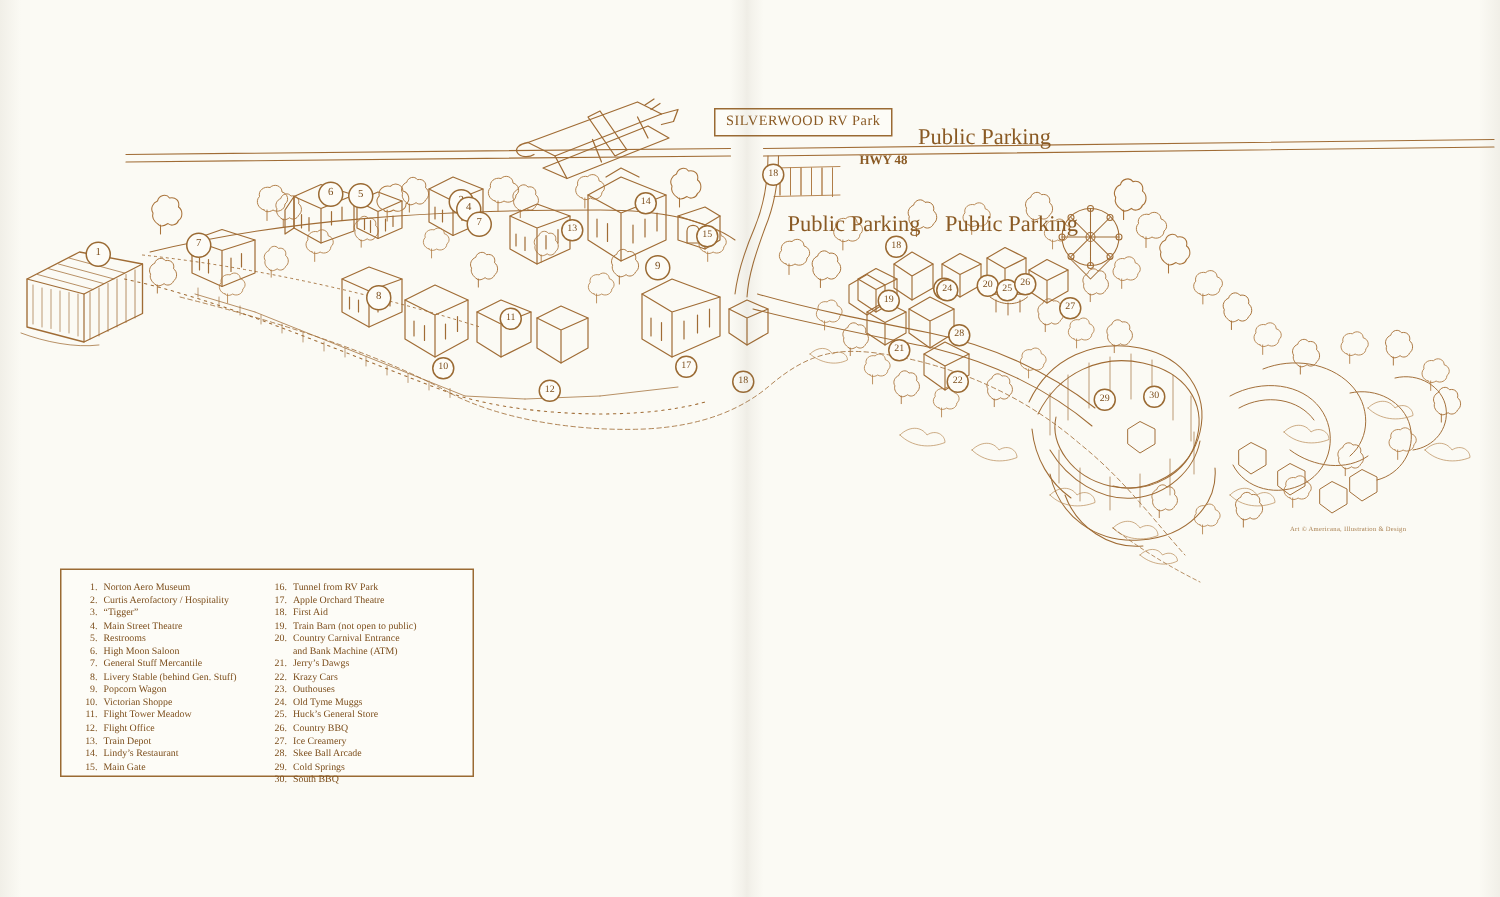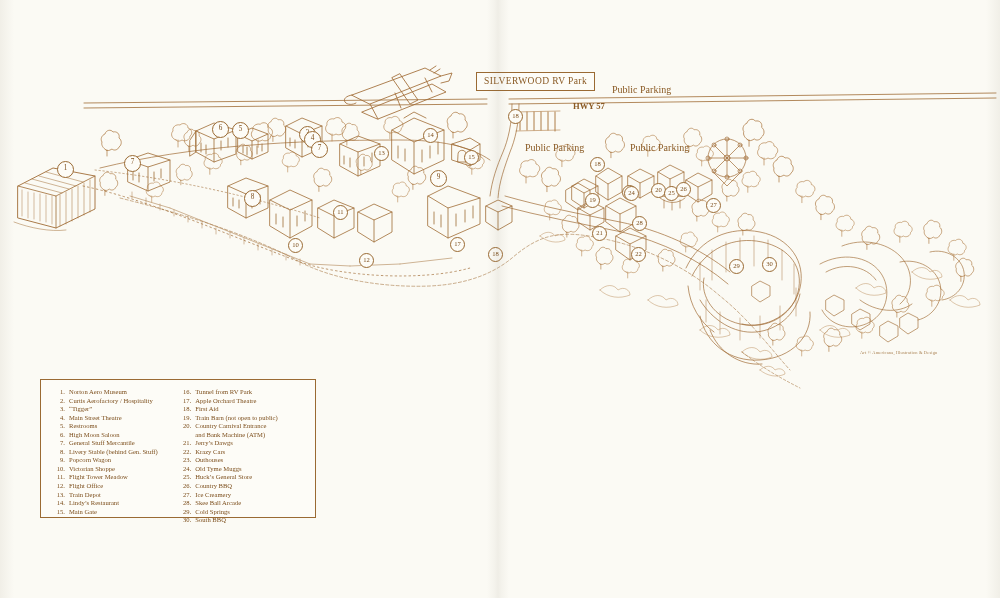--- a/index.html
+++ b/index.html
@@ -55,21 +55,21 @@
     font-family: "Liberation Serif", serif;
     font-size: 9.5px;
     letter-spacing: .4px;
     color: #8a5a24;
     white-space: nowrap;
     z-index: 40;
   }
   .roadlabel {
     position: absolute;
     font-family: "Liberation Serif", serif;
-    font-size: 10px;
+    font-size: 15px;
     color: #8a5a24;
     white-space: nowrap;
     z-index: 40;
   }
   .roadlabel.bold { font-weight: bold; font-size: 8.6px; }
 
   
   .marker {
     position: absolute;
     width: 15px; height: 15px;
@@ -405,21 +405,21 @@
         <path d="M760,370 c5,-5 12,-5 15,0 c5,-3 10,0 10,4 c-8,4 -18,2 -25,-4 z"></path>
       </g>
 
       <path d="M742,352 C760,366 780,378 800,388" stroke-width="0.5" stroke-dasharray="2.5 2"></path>
     </g>
   </svg>
 
   <div class="titlebox">SILVERWOOD RV Park</div>
 
   <div class="roadlabel" style="left:612px; top:84px;">Public Parking</div>
-  <div class="roadlabel bold" style="left:573px; top:101px;">HWY 57</div>
+  <div class="roadlabel bold" style="left:573px; top:101px;">HWY 48</div>
   <div class="roadlabel" style="left:525px; top:142px;">Public Parking</div>
   <div class="roadlabel" style="left:630px; top:142px;">Public Parking</div>
 
   <div class="credit">Art © Americana, Illustration &amp; Design</div>
 
   <div id="markers">
       <div class="marker" style="left: 57px; top: 161px;">1</div>
       <div class="marker" style="left: 124px; top: 155px;">7</div>
       <div class="marker" style="left: 212px; top: 121px;">6</div>
       <div class="marker" style="left: 232px; top: 122px;">5</div>

